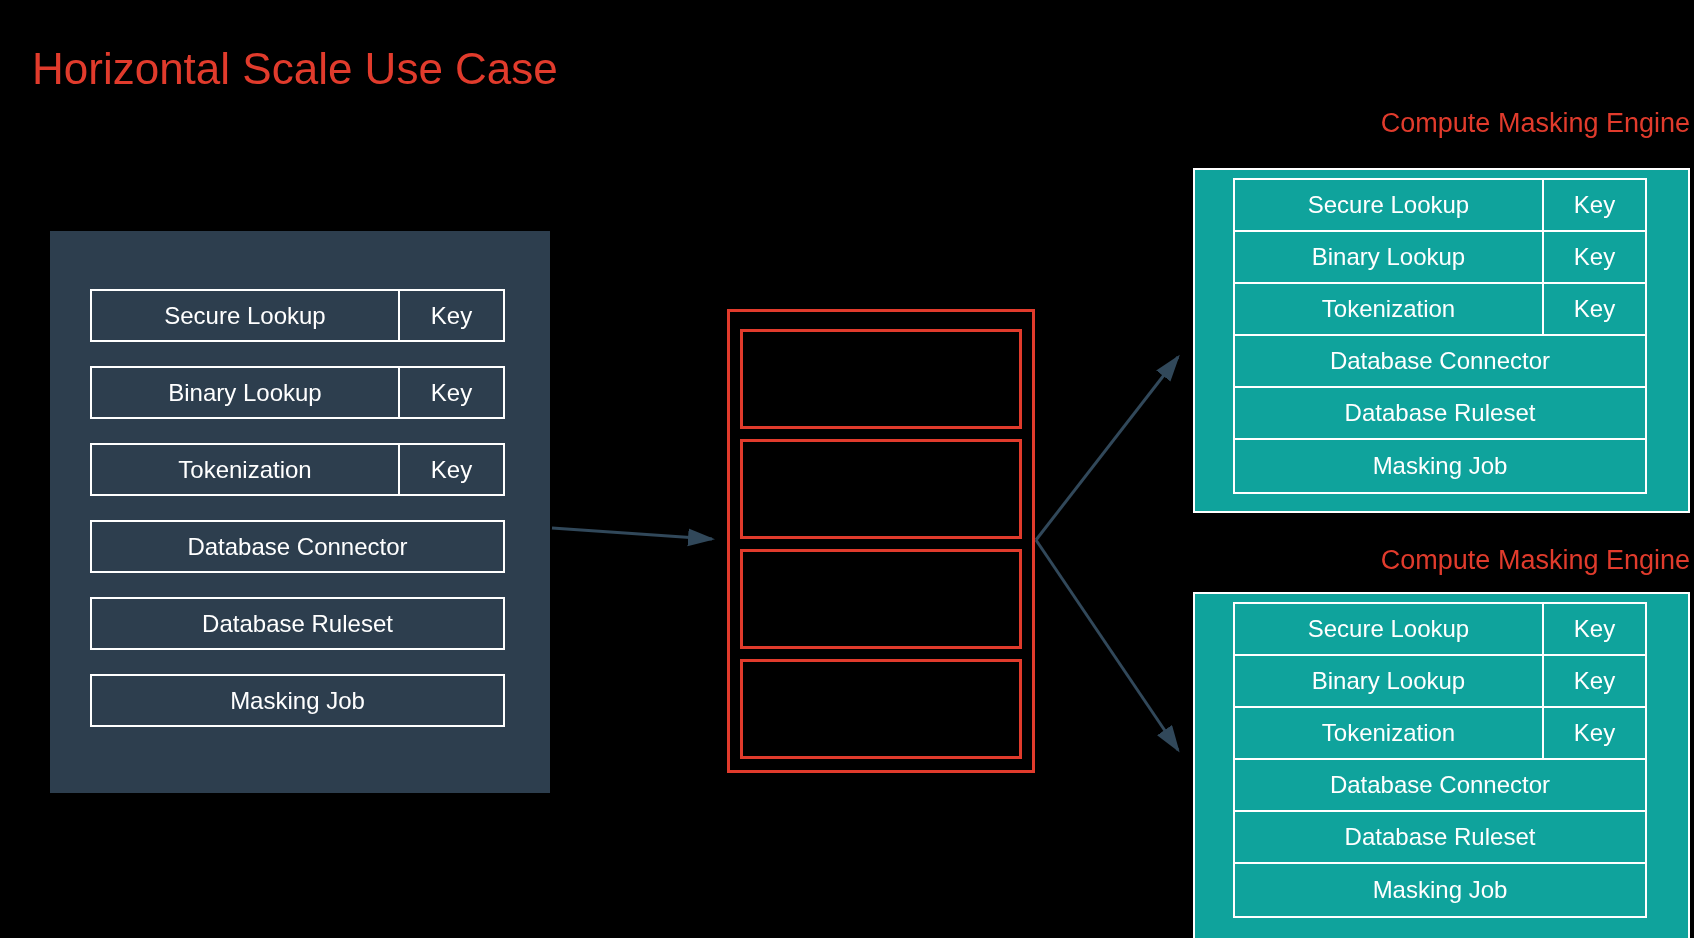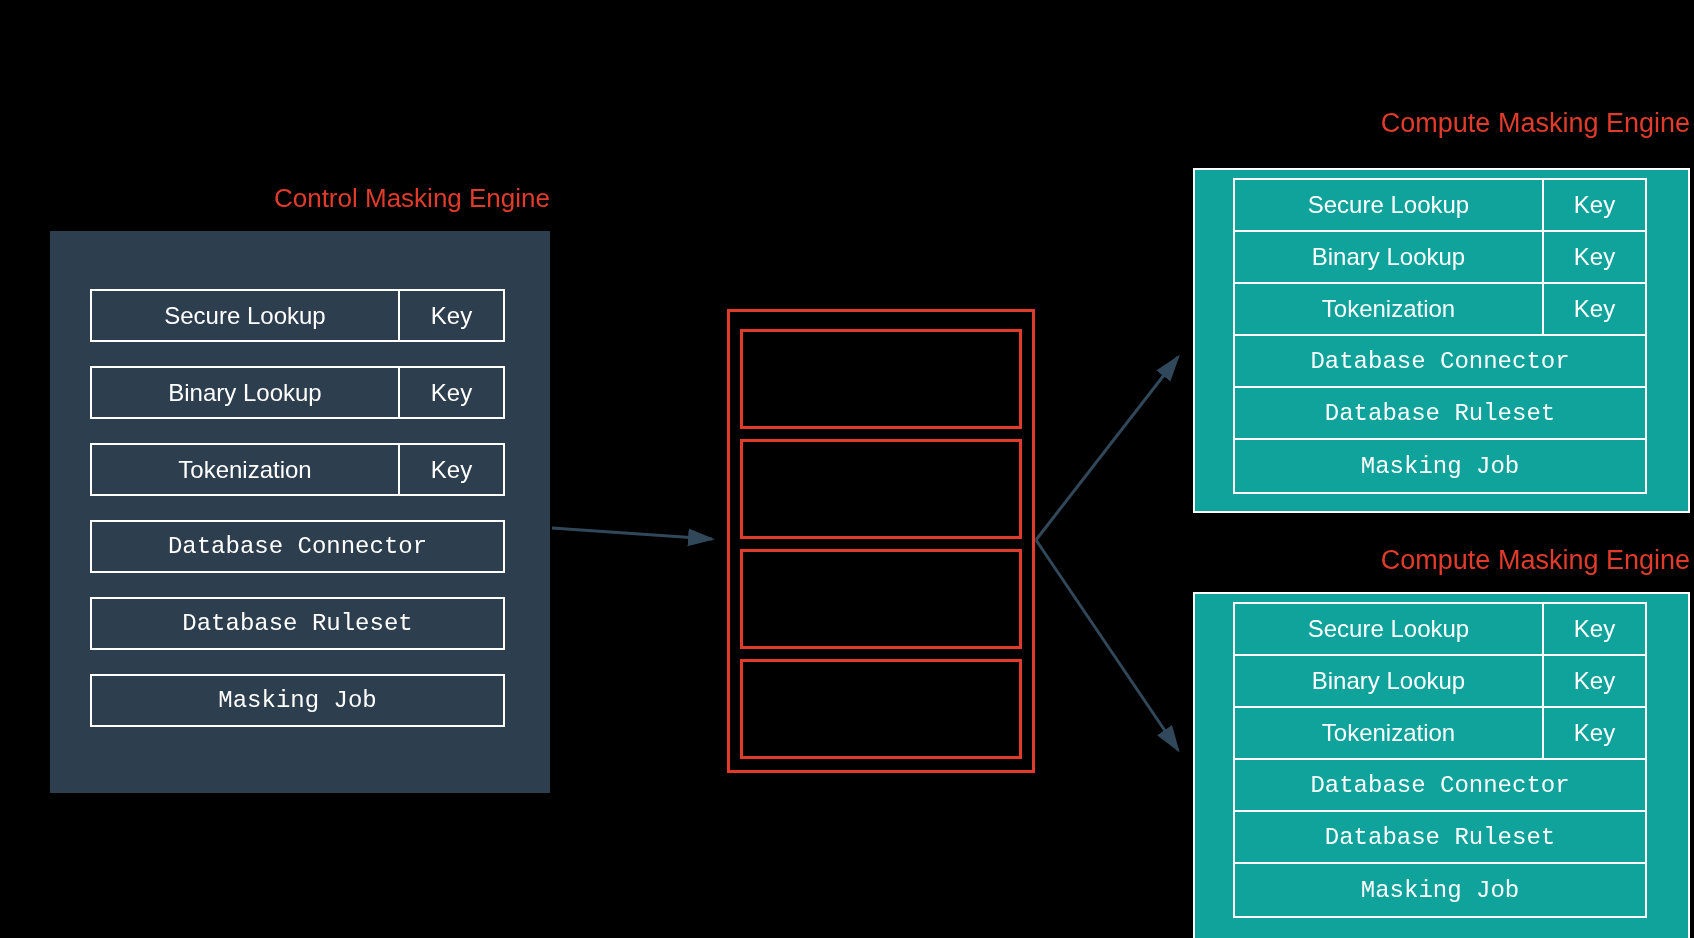--- a/index.html
+++ b/index.html
@@ -66,21 +66,21 @@
   .control-rows .main.has-key { width: 306px; }
 
   .cell {
     display: flex;
     align-items: center;
     justify-content: center;
     color: var(--white);
     font-size: 24px;
     overflow: hidden;
   }
-  .main.full { flex: 1; font-family: Liberation Mono, monospace; }
+  .main.full { flex: 1; }
   .key { flex: 1; border-left: 2px solid var(--white); }
 
   .script-box {
     position: absolute;
     left: 727px; top: 309px;
     width: 308px; height: 464px;
     border: 3px solid var(--red);
   }
   .slots { position: absolute; left: 10px; right: 10px; top: 17px; }
   .slot {
@@ -120,22 +120,22 @@
     <defs>
       <marker id="ah" markerWidth="12" markerHeight="8" refX="8" refY="3" orient="auto" markerUnits="strokeWidth">
         <path class="arrow-tip" d="M0,0 L9,3 L0,6 Z"></path>
       </marker>
     </defs>
     <line class="arrow-line" x1="552" y1="528" x2="712" y2="539" marker-end="url(#ah)"></line>
     <line class="arrow-line" x1="1036" y1="540" x2="1178" y2="357" marker-end="url(#ah)"></line>
     <line class="arrow-line" x1="1036" y1="540" x2="1178" y2="750" marker-end="url(#ah)"></line>
   </svg>
 
-
-  <div class="section-label control-label">Control Masking Engine</div>
+  <h1 class="title">Horizontal Scale Use Case</h1>
+
   <div class="panel control-panel">
     <div class="control-rows" id="control-rows">
         <div class="engine-row">
           <div class="cell main has-key">Secure Lookup</div>
           <div class="cell key">Key</div>
         </div>
         <div class="engine-row">
           <div class="cell main has-key">Binary Lookup</div>
           <div class="cell key">Key</div>
         </div>

